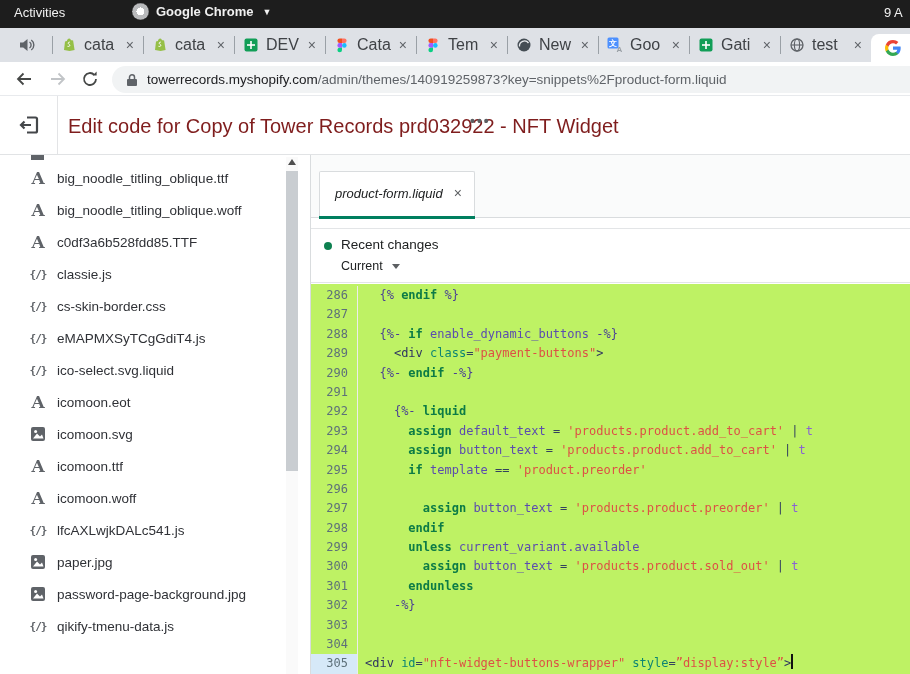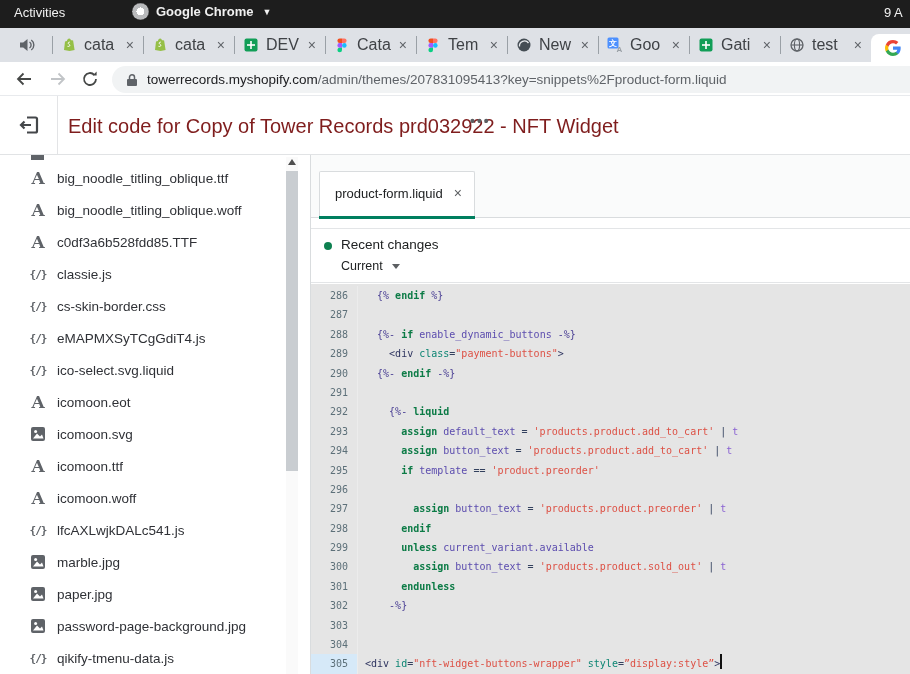--- a/index.html
+++ b/index.html
@@ -65,36 +65,36 @@
   .scrollbar { position:absolute; left:286px; top:2px; width:12px; height:517px; background:#fafafa; }
   .scrollbar .sb-up { position:absolute; top:2px; left:2px; width:0; height:0;
     border-left:4px solid transparent; border-right:4px solid transparent; border-bottom:6px solid #505050; }
   .scrollbar .sb-thumb { position:absolute; top:14px; left:0; width:12px; height:300px; background:#c9cdd1; }
 
   
   .editor { position:absolute; left:310px; top:0; width:600px; height:519px; border-left:1px solid #d9dcde; }
   .ed-tabstrip { position:relative; height:63px; background:#fafbfb; border-bottom:1px solid #d9dcde; }
   .ed-tab { position:absolute; left:8px; top:16px; width:156px; height:47px; background:#fff;
     border:1px solid #d9dcde; border-bottom:none; border-radius:2px 2px 0 0; cursor:pointer; }
-  .ed-tab .et-label { position:absolute; left:15px; top:14px; font-size:13px; color:#202223; }
+  .ed-tab .et-label { position:absolute; left:15px; top:14px; font-size:13px; color:#202223;font-style:italic; }
   .ed-tab .et-close { position:absolute; right:12px; top:13px; font-size:14px; color:#5c5f62; }
   .ed-tab .et-underline { position:absolute; left:-1px; right:-1px; bottom:-1px; height:3px; background:#007f5f; }
   .gap10 { height:10px; background:#fff; }
   .recent-box { position:relative; height:55px; background:#fff;
     border-top:1px solid #e3e5e7; border-bottom:1px solid #e3e5e7; }
   .rc-dot { position:absolute; left:13px; top:13px; width:8px; height:8px; border-radius:50%; background:#0e8050; }
   .rc-label { position:absolute; left:30px; top:8px; font-size:13.5px; color:#202223; }
   .rc-version { position:absolute; left:30px; top:30px; font-size:12.5px; color:#202223; cursor:pointer; }
   .rc-caret { display:inline-block; margin-left:9px; width:0; height:0;
     border-left:4px solid transparent; border-right:4px solid transparent; border-top:5px solid #5c5f62;
     vertical-align:1px; }
 
   
-  .code { position:absolute; top:129px; left:0; right:0; bottom:0; background:#e5e5e5; overflow:hidden;
-    font-family:"DejaVu Sans Mono", monospace; font-size:10px; line-height:19.4px; padding-top:2px; }
+  .code { position:absolute; top:129px; left:0; right:0; bottom:0; background:#bef264; overflow:hidden;
+    font-family:"DejaVu Sans Mono", monospace; font-size:12px; line-height:19.4px; padding-top:2px; }
   .cl { display:flex; height:19.4px; }
   .cl .g { width:47px; flex:0 0 47px; text-align:right; padding-right:9px; color:#5d7079;
     border-right:1px solid #ececec; }
   .cl .g.active { background:#d6e9f8; }
   .cl .c { padding-left:7px; white-space:pre; }
   .tk-lq { color:#4a3f94; }
   .tk-kw { color:#0c7b46; font-weight:bold; }
   .tk-vr { color:#5b4cae; }
   .tk-fl { color:#8a63d2; }
   .tk-st { color:#dd5145; }
@@ -235,21 +235,21 @@
       <path d="M16.6 2.5v4h-4z" fill="#454746"></path>
     </svg>
   </span>
   <div class="omnibox">
     <span class="lock">
       <svg viewBox="0 0 12 14" width="12" height="14">
         <rect x="1" y="6" width="10" height="7" rx="1" fill="#5f6368"></rect>
         <path d="M3.5 6V4.2a2.5 2.5 0 015 0V6" fill="none" stroke="#5f6368" stroke-width="1.5"></path>
       </svg>
     </span>
-    <span class="url"><span class="host">towerrecords.myshopify.com</span><span class="path">/admin/themes/207831095413?key=snippets%2Fproduct-form.liquid</span></span>
+    <span class="url"><span class="host">towerrecords.myshopify.com</span><span class="path">/admin/themes/140919259873?key=snippets%2Fproduct-form.liquid</span></span>
   </div>
 </div>
 
 <div class="app-header">
   <span class="exit-btn">
     <svg viewBox="0 0 22 22" width="22" height="22">
       <path d="M9 3.5h8.5A1.5 1.5 0 0119 5v12a1.5 1.5 0 01-1.5 1.5H9" fill="none" stroke="#44474a" stroke-width="2.2"></path>
       <path d="M13 11H3M6.5 7.5 3 11l3.5 3.5" fill="none" stroke="#44474a" stroke-width="2.2"></path>
     </svg>
   </span>
@@ -318,30 +318,20 @@
           <span class="fi-name">lfcAXLwjkDALc541.js</span>
         </div>
         <div class="file-item">
           <span class="fi-icon">
             <svg viewBox="0 0 14 14" width="14" height="14">
               <rect x="0" y="0" width="14" height="14" rx="2" fill="#5f6368"></rect>
               <circle cx="4.6" cy="4.6" r="1.5" fill="#fff"></circle>
               <path d="M2 11.5 6 6.5l3 3 2-2 1.5 4z" fill="#fff"></path>
             </svg>
           </span>
-          <span class="fi-name">marble.jpg</span>
-        </div>
-        <div class="file-item">
-          <span class="fi-icon">
-            <svg viewBox="0 0 14 14" width="14" height="14">
-              <rect x="0" y="0" width="14" height="14" rx="2" fill="#5f6368"></rect>
-              <circle cx="4.6" cy="4.6" r="1.5" fill="#fff"></circle>
-              <path d="M2 11.5 6 6.5l3 3 2-2 1.5 4z" fill="#fff"></path>
-            </svg>
-          </span>
           <span class="fi-name">paper.jpg</span>
         </div>
         <div class="file-item">
           <span class="fi-icon">
             <svg viewBox="0 0 14 14" width="14" height="14">
               <rect x="0" y="0" width="14" height="14" rx="2" fill="#5f6368"></rect>
               <circle cx="4.6" cy="4.6" r="1.5" fill="#fff"></circle>
               <path d="M2 11.5 6 6.5l3 3 2-2 1.5 4z" fill="#fff"></path>
             </svg>
           </span>

